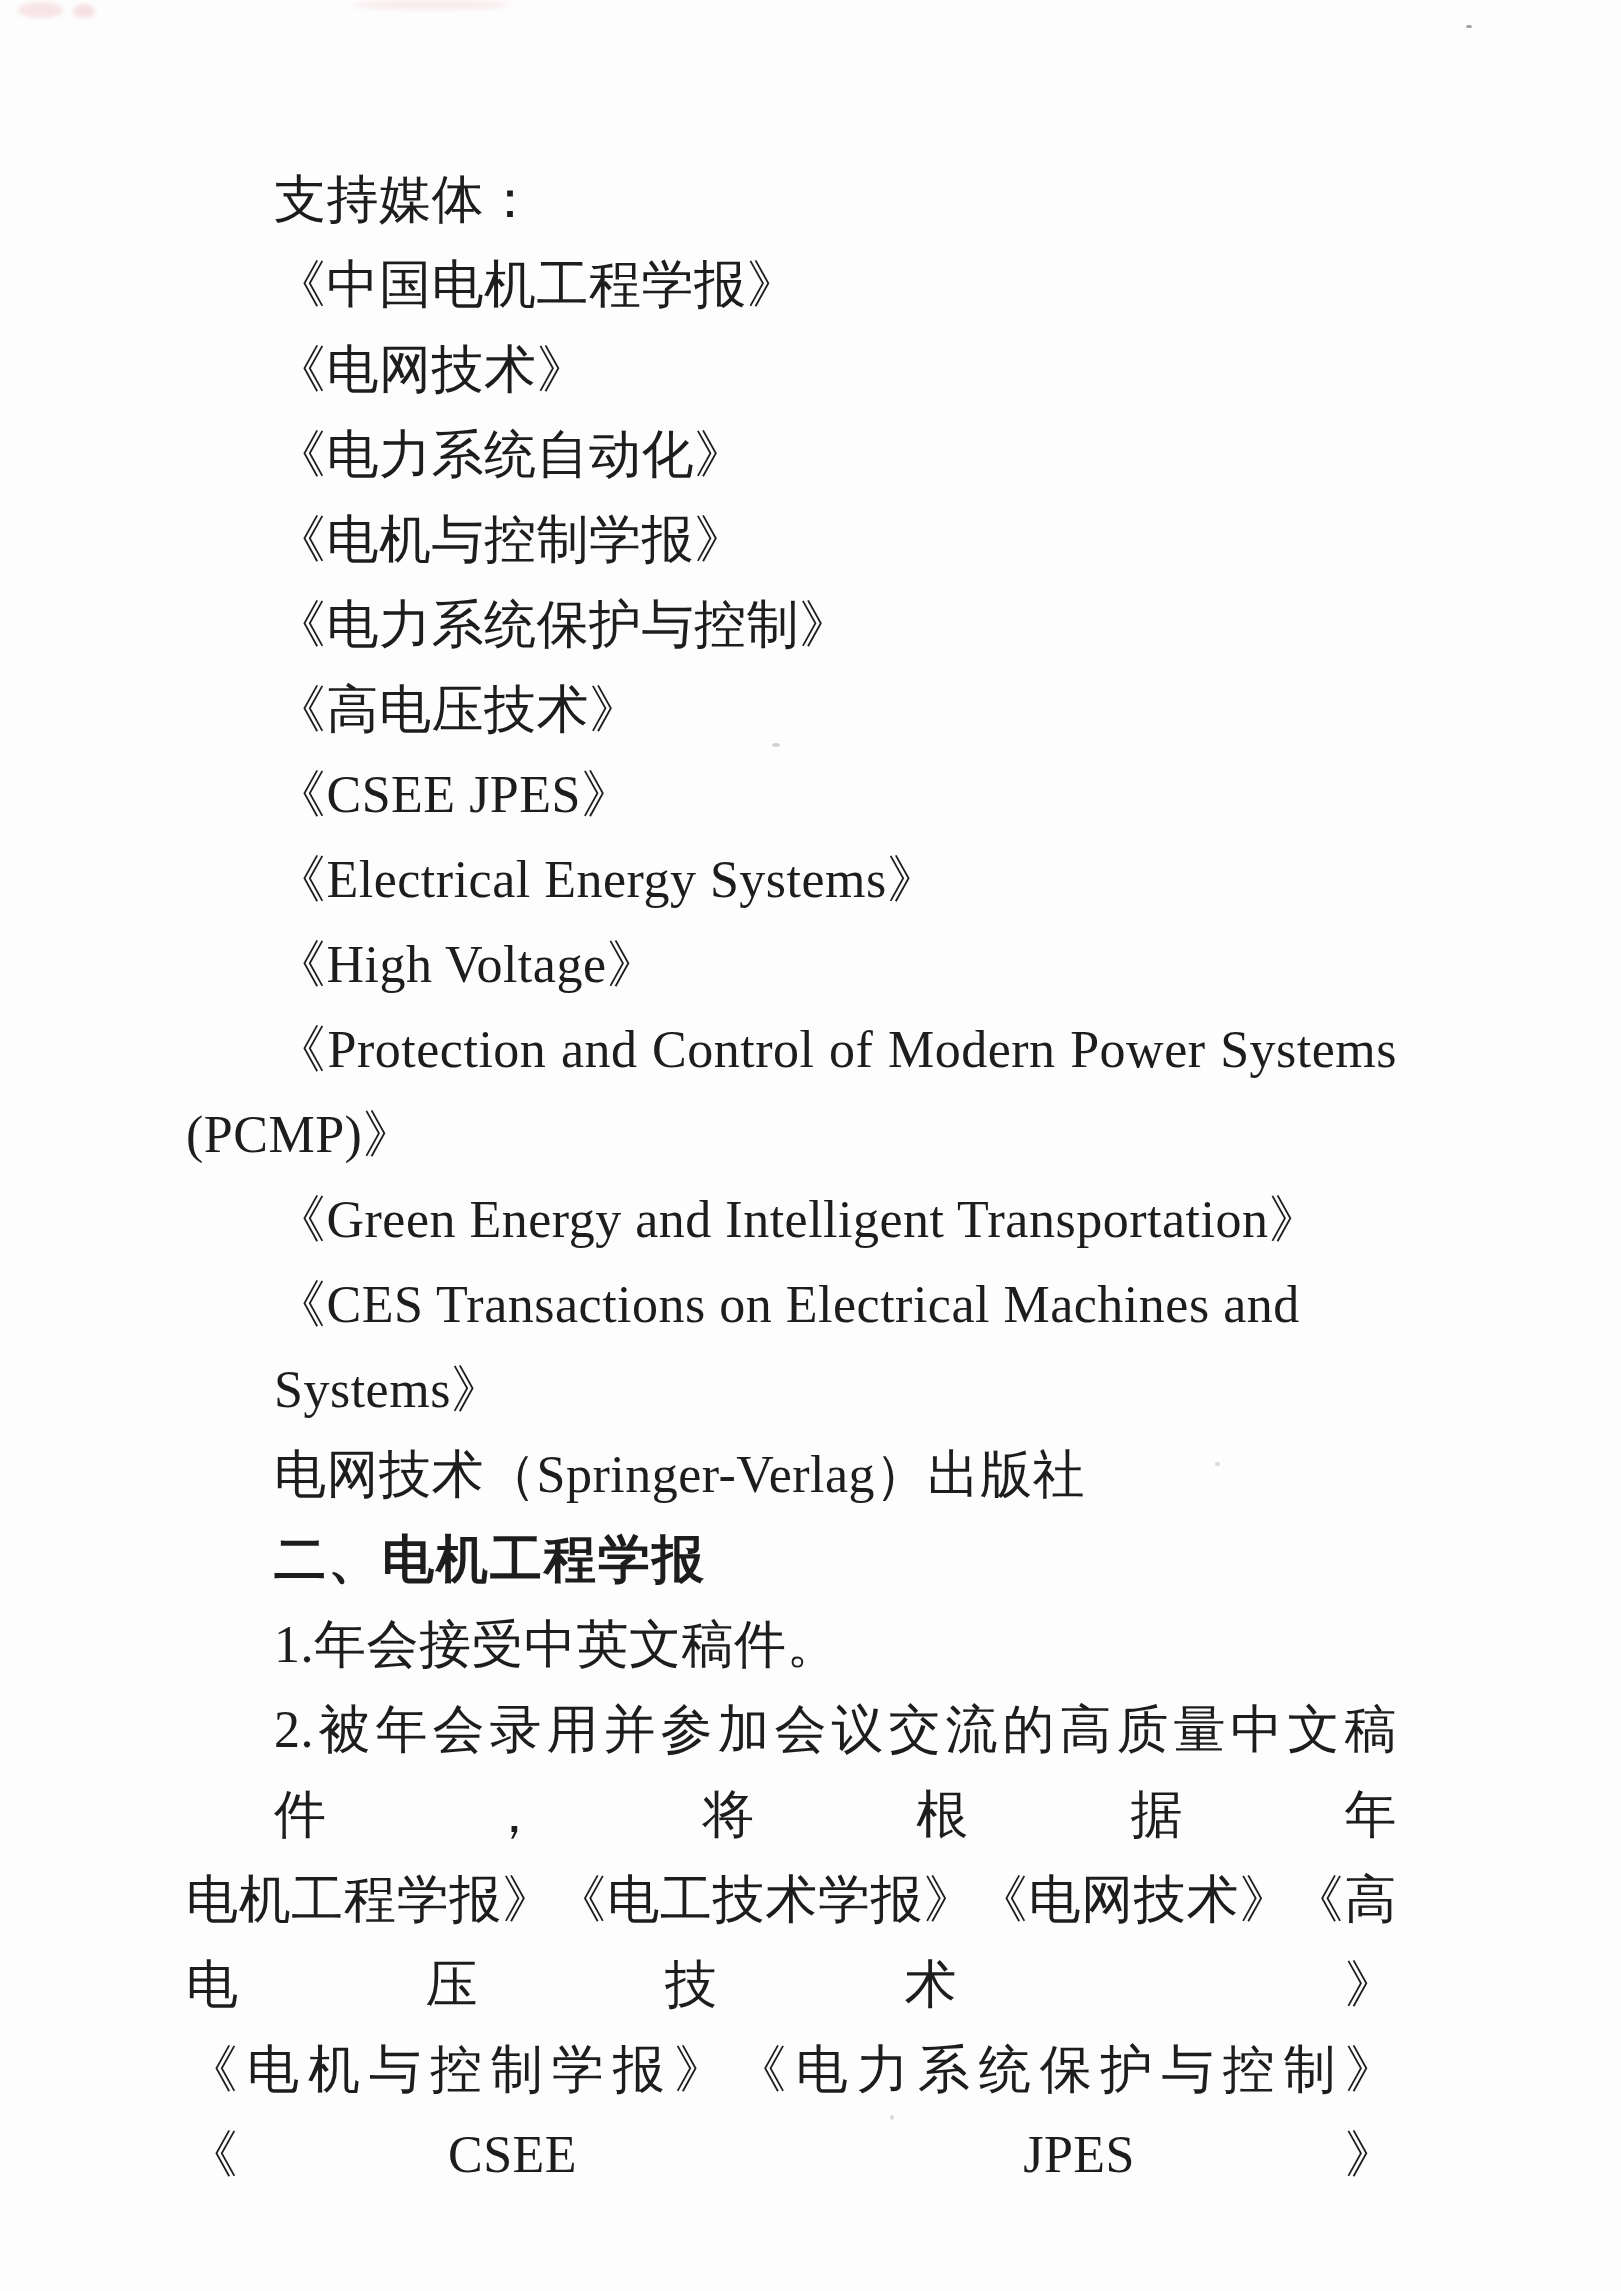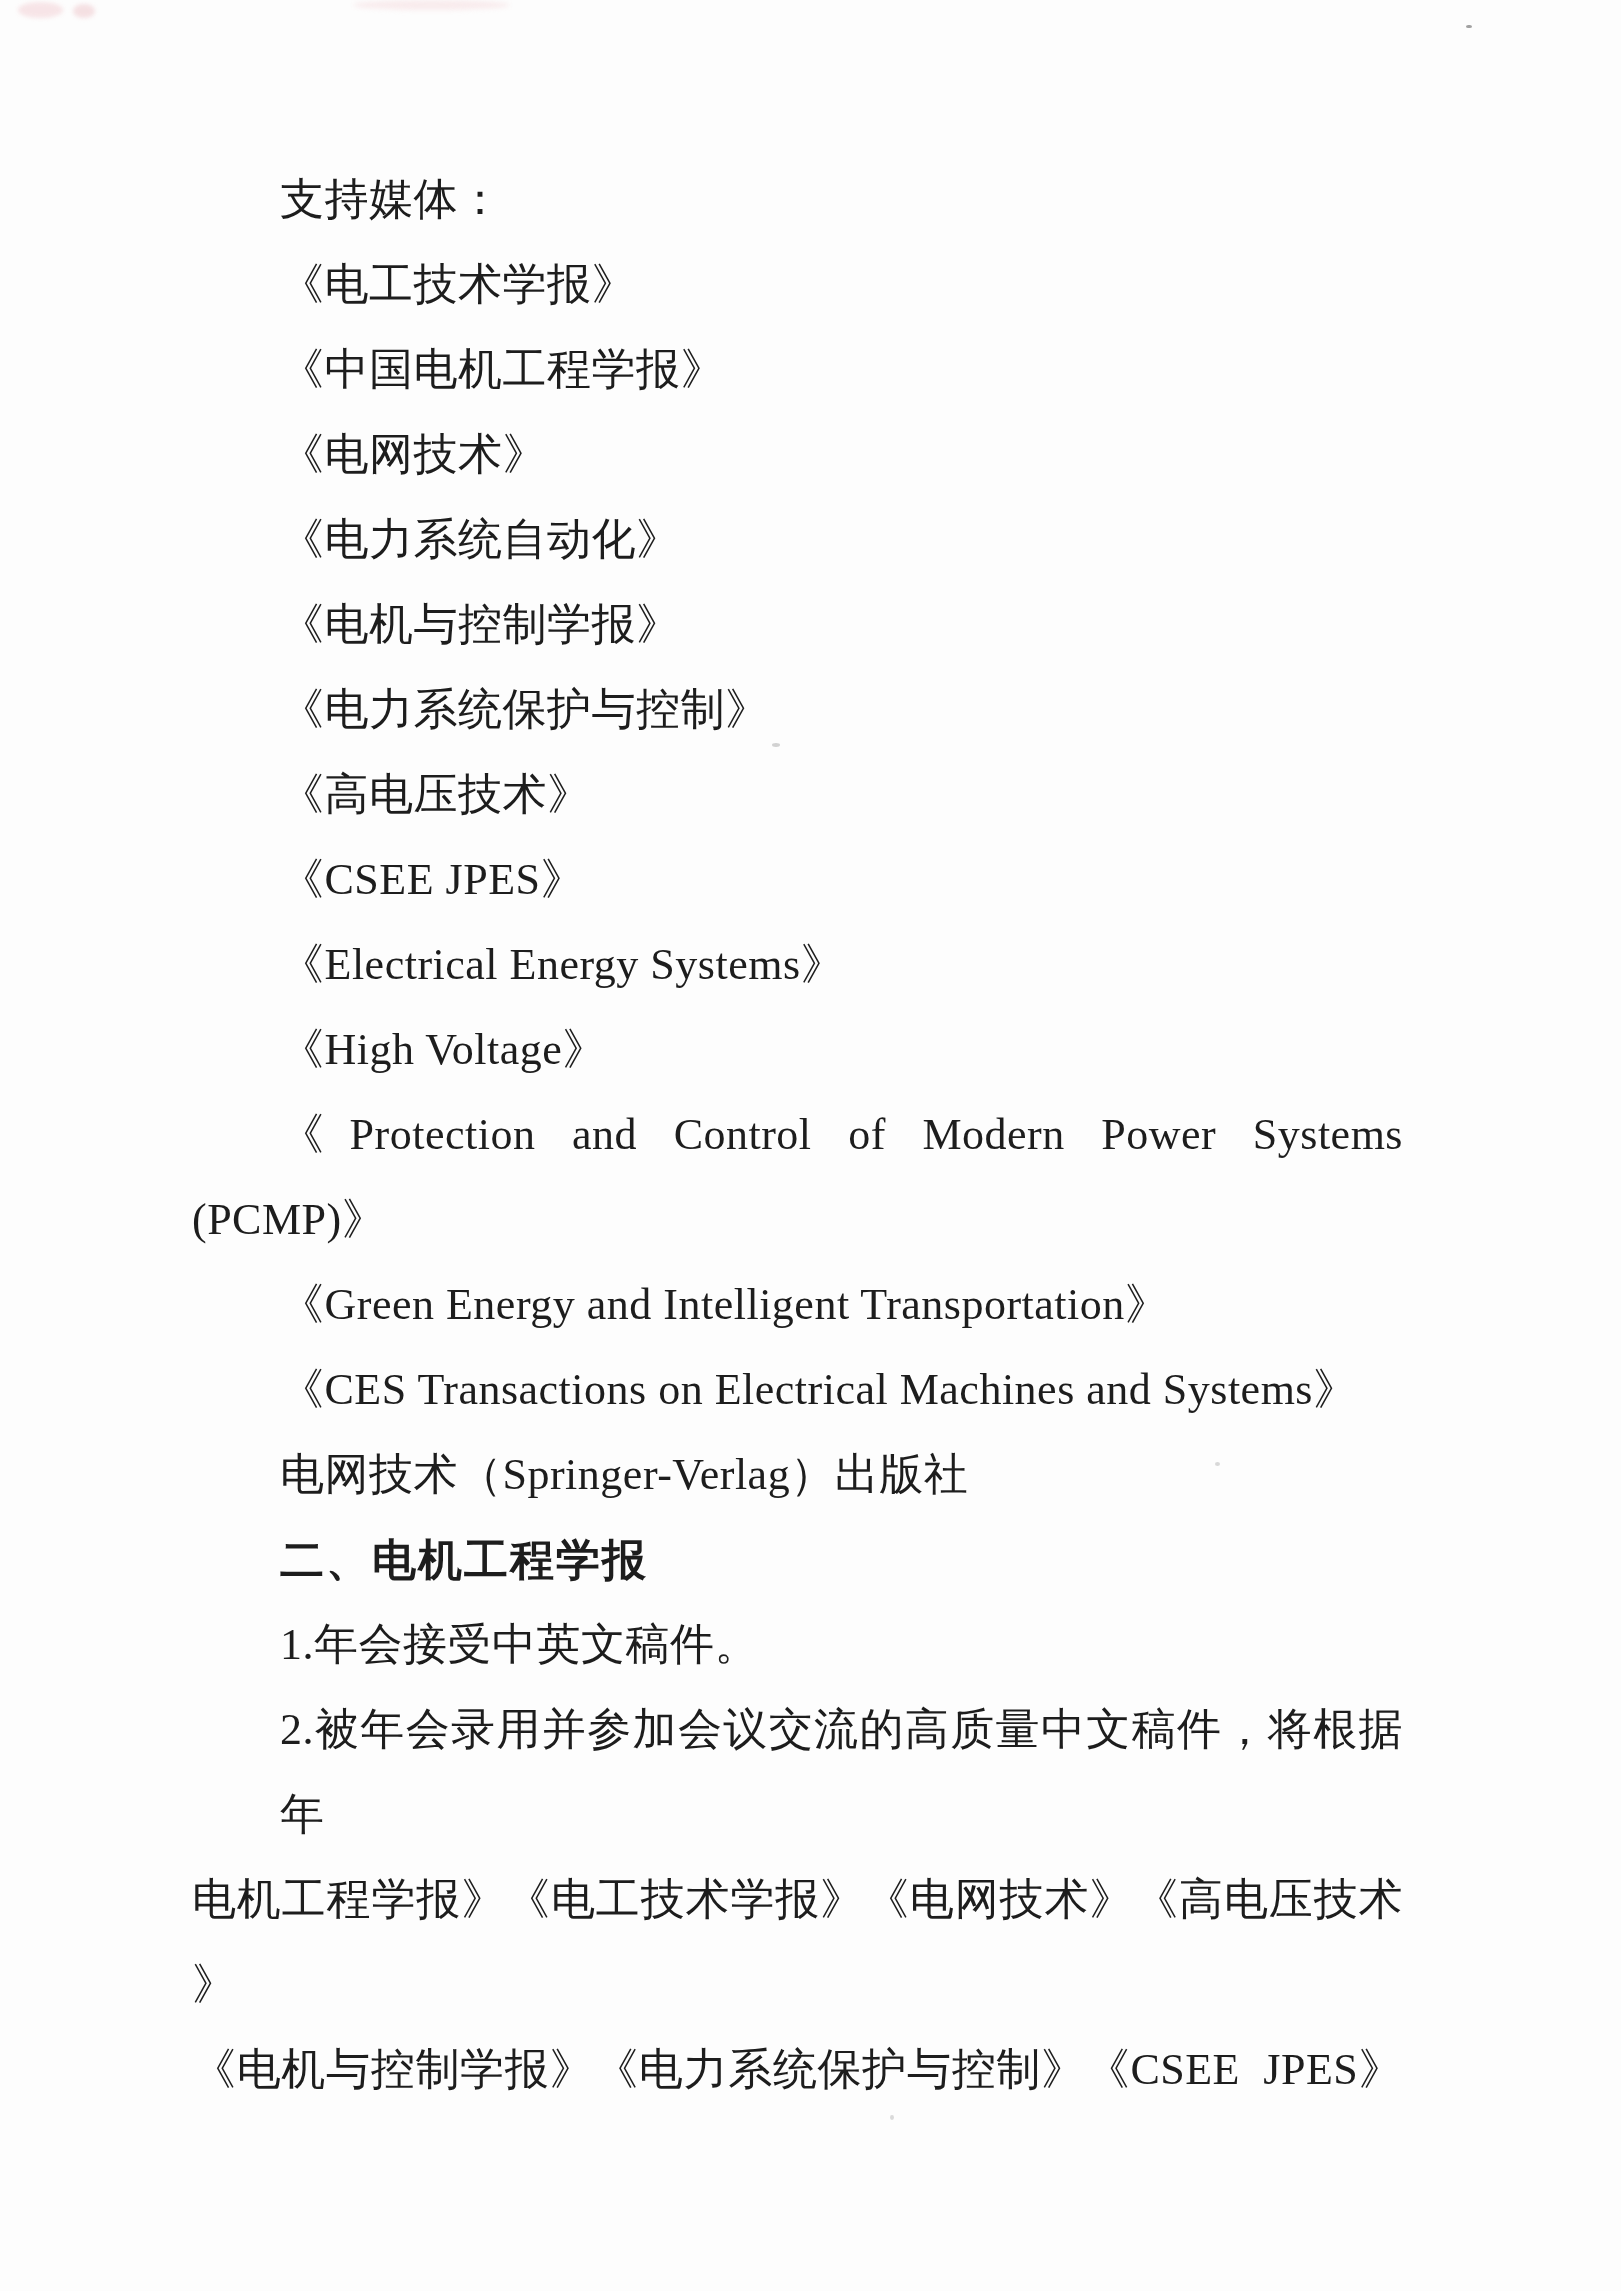--- a/index.html
+++ b/index.html
@@ -11,24 +11,24 @@
     position: relative;
     width: 1621px;
     height: 2292px;
     background: #fdfdfd;
     overflow: hidden;
     font-family: "Liberation Serif", "DejaVu Serif", serif;
     color: #1d1d1d;
   }
   .doc-body {
     position: absolute;
-    left: 192px;
+    left: 186px;
     top: 157px;
     width: 1211px;
-    font-size: 44px;
+    font-size: 52px;
     line-height: 85px;
     letter-spacing: 0.5px;
   }
   .doc-line {
     min-height: 85px;
     white-space: pre-wrap;
   }
   .doc-line.indent {
     padding-left: 88px;
   }
@@ -84,21 +84,20 @@
   <span class="artifact pink-smudge-1"></span>
   <span class="artifact pink-smudge-2"></span>
   <span class="artifact pink-smudge-3"></span>
   <span class="artifact dark-speck-1"></span>
   <span class="artifact gray-speck-1"></span>
   <span class="artifact gray-speck-2"></span>
   <span class="artifact gray-speck-3"></span>
 
   <div class="doc-body" id="doc-body">
       <div class="doc-line indent">支持媒体：</div>
-      <div class="doc-line indent">《电工技术学报》</div>
       <div class="doc-line indent">《中国电机工程学报》</div>
       <div class="doc-line indent">《电网技术》</div>
       <div class="doc-line indent">《电力系统自动化》</div>
       <div class="doc-line indent">《电机与控制学报》</div>
       <div class="doc-line indent">《电力系统保护与控制》</div>
       <div class="doc-line indent">《高电压技术》</div>
       <div class="doc-line indent">《CSEE JPES》</div>
       <div class="doc-line indent">《Electrical Energy Systems》</div>
       <div class="doc-line indent">《High Voltage》</div>
       <div class="doc-line indent justify">《Protection and Control of Modern Power Systems</div>

